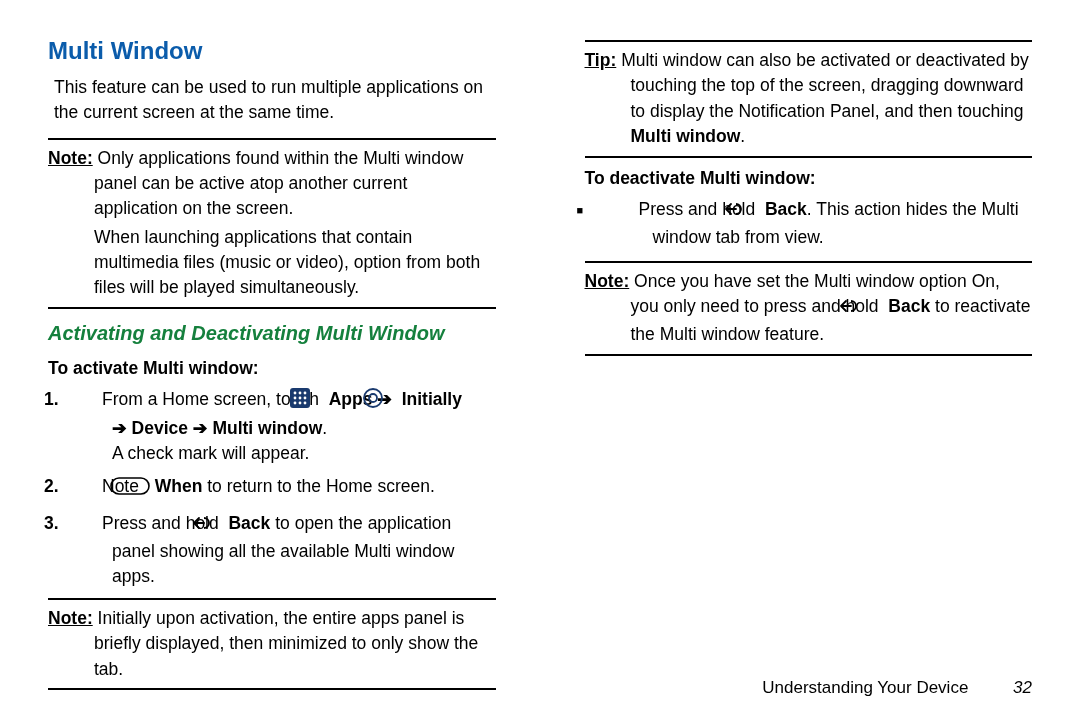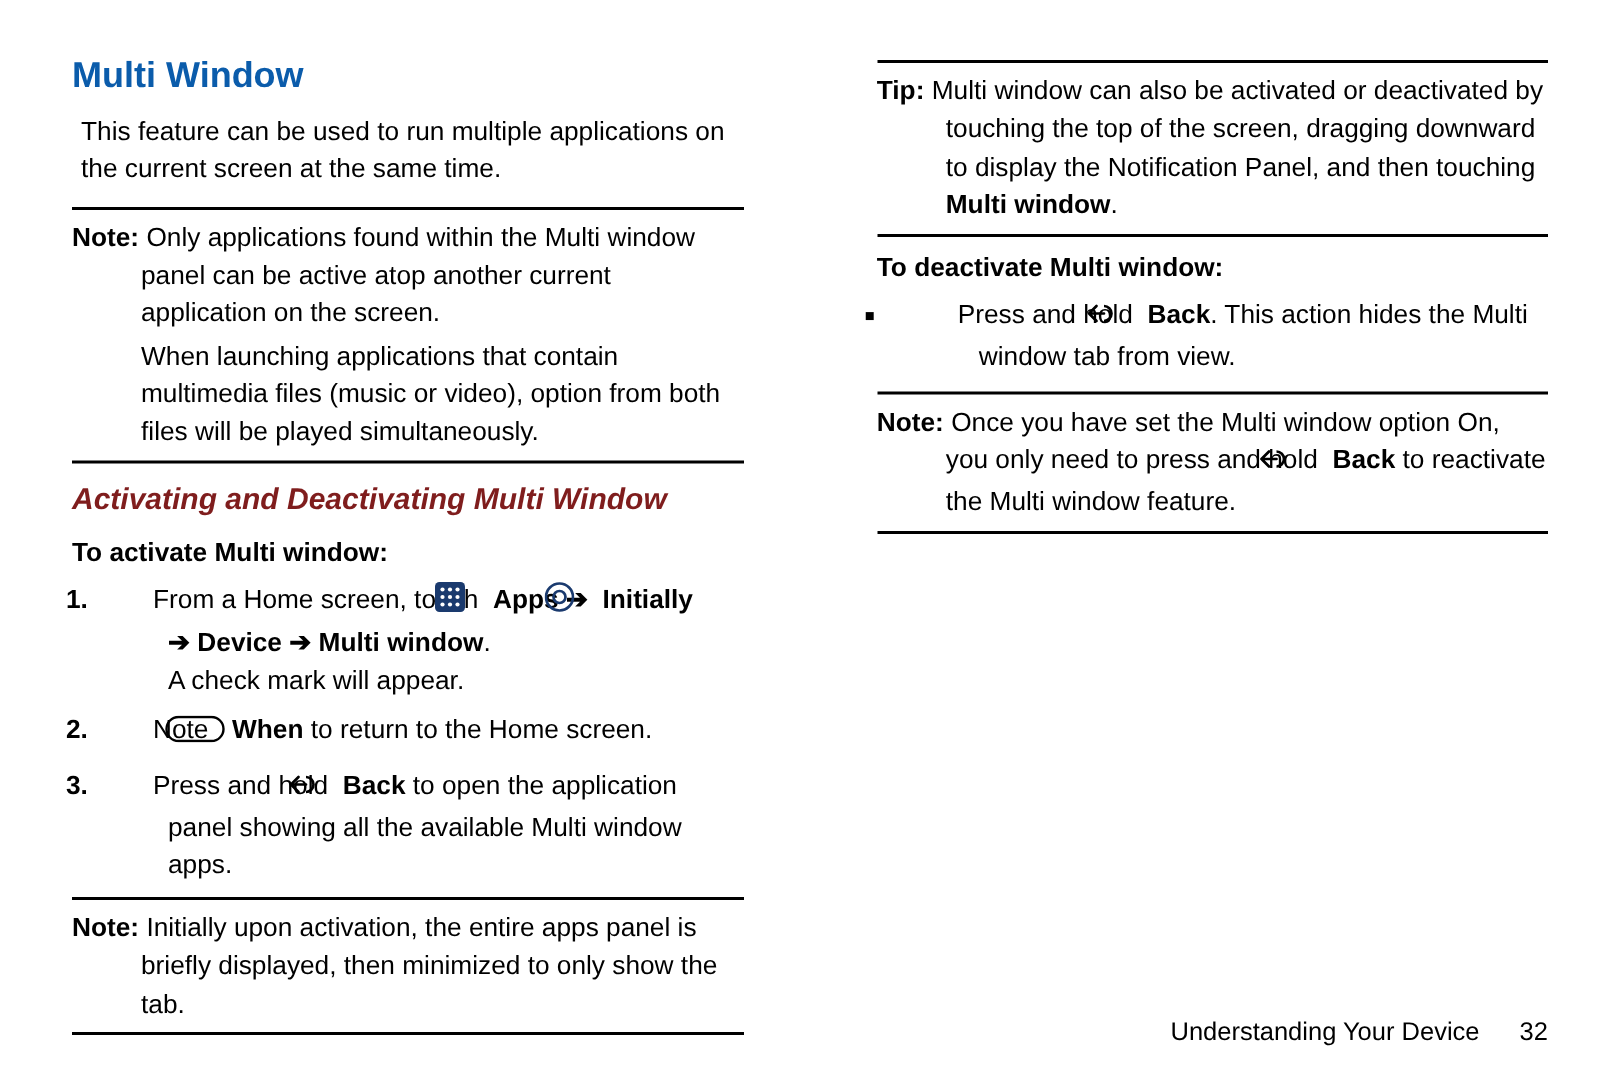--- a/index.html
+++ b/index.html
@@ -31,38 +31,38 @@
   .col-left { padding-right: 24px; }
   .col-right { padding-left: 24px; }
   h1.section-title {
     color: #0b5cab;
     font-size: 24px;
     font-weight: 800;
     margin: 0 0 6px 0;
     font-family: Arial, Helvetica, sans-serif;
   }
   h2.subsection-title {
-    color: #7f1d1d;
+    color: #15803d;
     font-style: italic;
     font-weight: 800;
     font-size: 20px;
     margin: 10px 0 6px 0;
   }
   .intro {
     margin: 0 0 12px 6px;
   }
   .rule {
     border: none;
     border-top: 2px solid #000;
     margin: 6px 0 6px 0;
   }
   .note-block, .tip-block {
     margin: 6px 0;
   }
-  .label-bold { font-weight: 700; }
+  .label-bold { font-weight: 700; text-decoration: underline; }
   .hang {
     padding-left: 46px;
     text-indent: -46px;
     margin: 0 0 3px 0;
   }
   .hang-cont {
     padding-left: 46px;
     margin: 0 0 3px 0;
   }
   .sub-head {
@@ -98,21 +98,21 @@
   .icon {
     display: inline-block;
     vertical-align: -3px;
   }
   .footer {
     position: absolute;
     bottom: 22px;
     right: 48px;
     font-size: 17px;
   }
-  .footer .pg { margin-left: 22px; }
+  .footer .pg { margin-left: 40px; font-style: italic; }
   .b { font-weight: 700; }
   .arrow { font-weight: 700; }
 </style>
 </head>
 <body>
 
 <div class="page">
 
   <div class="col col-left">
     <h1 class="section-title">Multi Window</h1>

